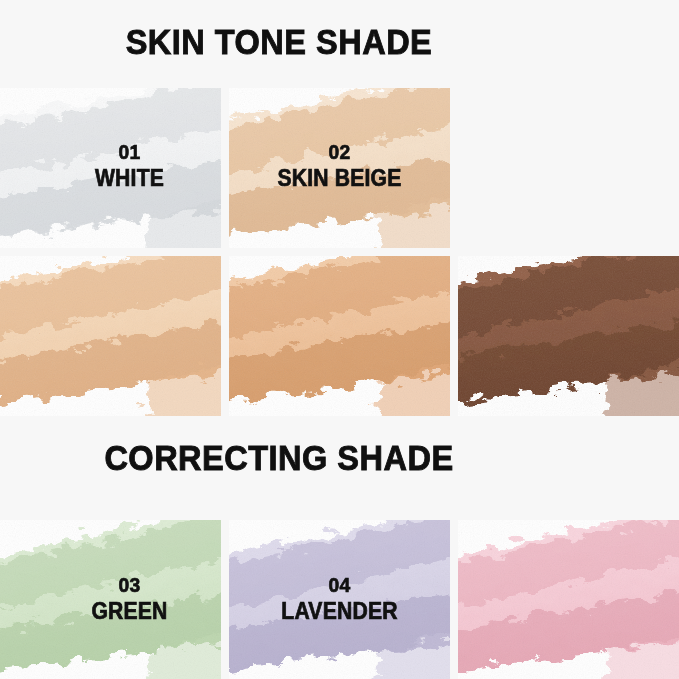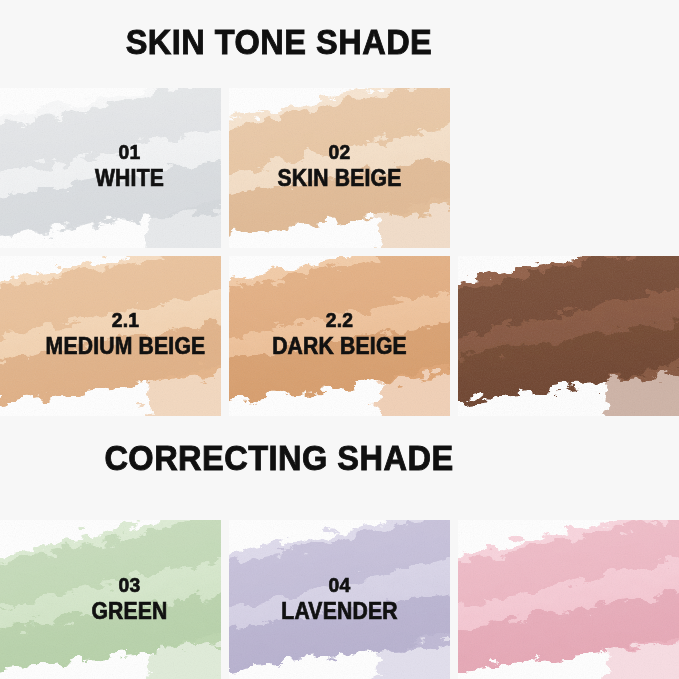--- a/index.html
+++ b/index.html
@@ -216,24 +216,20 @@
         </g>
         <g filter="url(#cr3)" opacity="0.9">
           <polygon points="-20,38 240,-18 240,30 -20,86" fill="#dba575" opacity="0.5"></polygon>
           <polygon points="-20,106 240,64 240,116 -20,148" fill="#cf9461" opacity="0.55"></polygon>
         </g>
         <g filter="url(#cr3)" opacity="0.55">
           <polygon points="150,126 235,104 240,168 146,172" fill="#eab98c"></polygon>
         </g>
         <rect width="221" height="160" filter="url(#gr3)" opacity="0.10"></rect>
       </svg>
-      <div class="label shift-r2">
-        <span class="num">2.1</span>
-        <span class="name">MEDIUM BEIGE</span>
-      </div>
     </div>
 
     <div class="sw-gap"></div>
 
     <div class="swatch sw-w">
       <svg class="tex" viewBox="0 0 221 160" preserveAspectRatio="none">
         <defs>
           <filter id="gr4" x="0" y="0" width="100%" height="100%">
             <feTurbulence type="fractalNoise" baseFrequency="0.9" numOctaves="4" seed="31"></feTurbulence>
             <feColorMatrix type="saturate" values="0"></feColorMatrix>
@@ -254,24 +250,20 @@
         </g>
         <g filter="url(#cr4)" opacity="0.9">
           <polygon points="-20,38 240,-18 240,30 -20,86" fill="#d2915d" opacity="0.5"></polygon>
           <polygon points="-20,106 240,64 240,116 -20,148" fill="#c4824c" opacity="0.55"></polygon>
         </g>
         <g filter="url(#cr4)" opacity="0.55">
           <polygon points="150,126 235,104 240,168 146,172" fill="#e6ab7c"></polygon>
         </g>
         <rect width="221" height="160" filter="url(#gr4)" opacity="0.10"></rect>
       </svg>
-      <div class="label shift-c">
-        <span class="num">2.2</span>
-        <span class="name">DARK BEIGE</span>
-      </div>
     </div>
 
     <div class="sw-gap"></div>
 
     <div class="swatch sw-w-last">
       <svg class="tex" viewBox="0 0 221 160" preserveAspectRatio="none">
         <defs>
           <filter id="gr5" x="0" y="0" width="100%" height="100%">
             <feTurbulence type="fractalNoise" baseFrequency="0.9" numOctaves="4" seed="41"></feTurbulence>
             <feColorMatrix type="saturate" values="0"></feColorMatrix>

